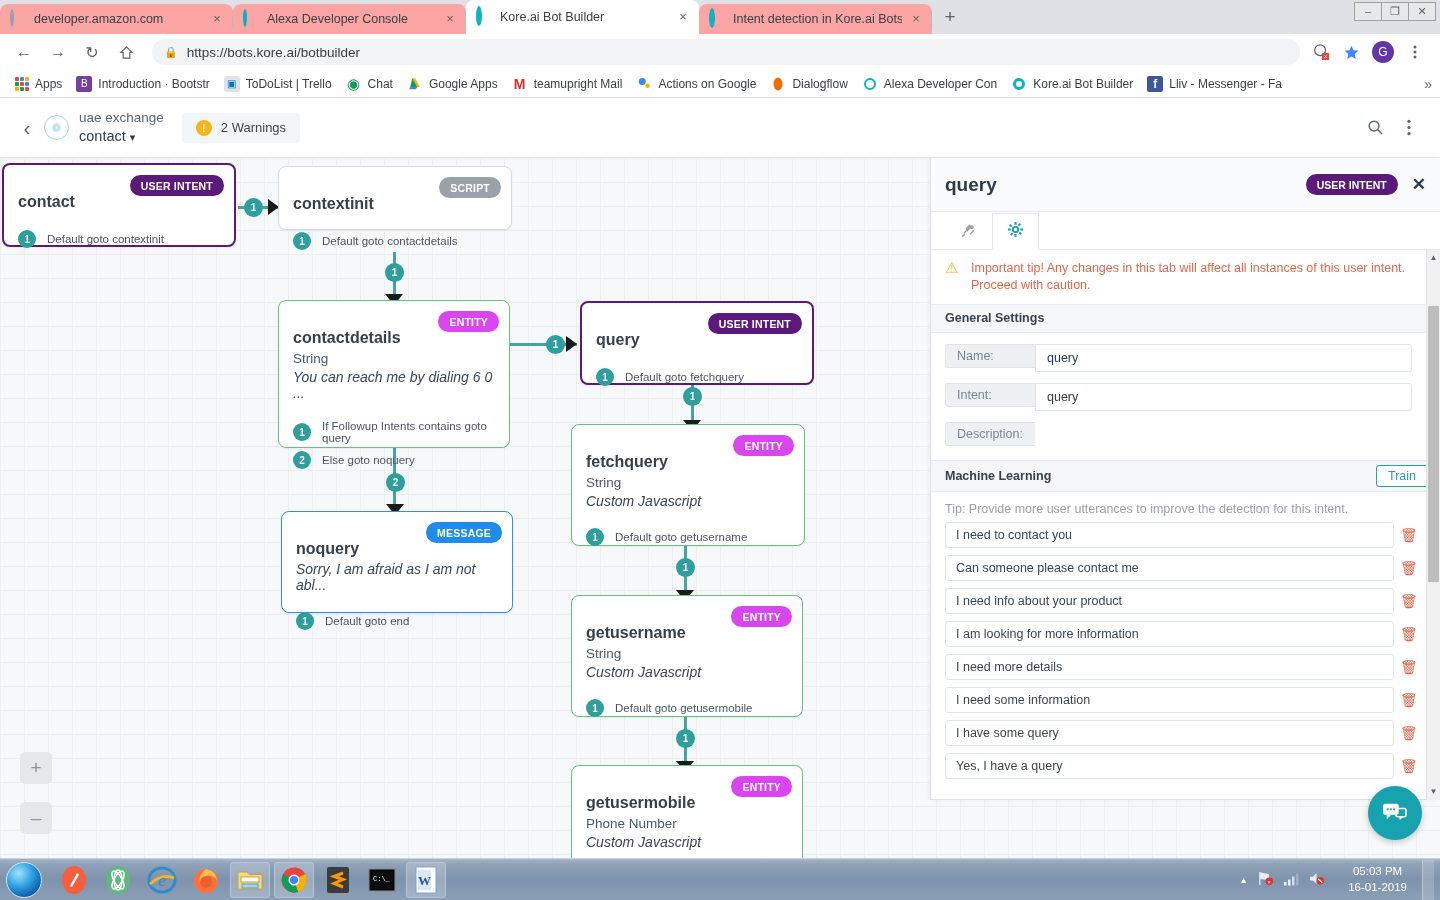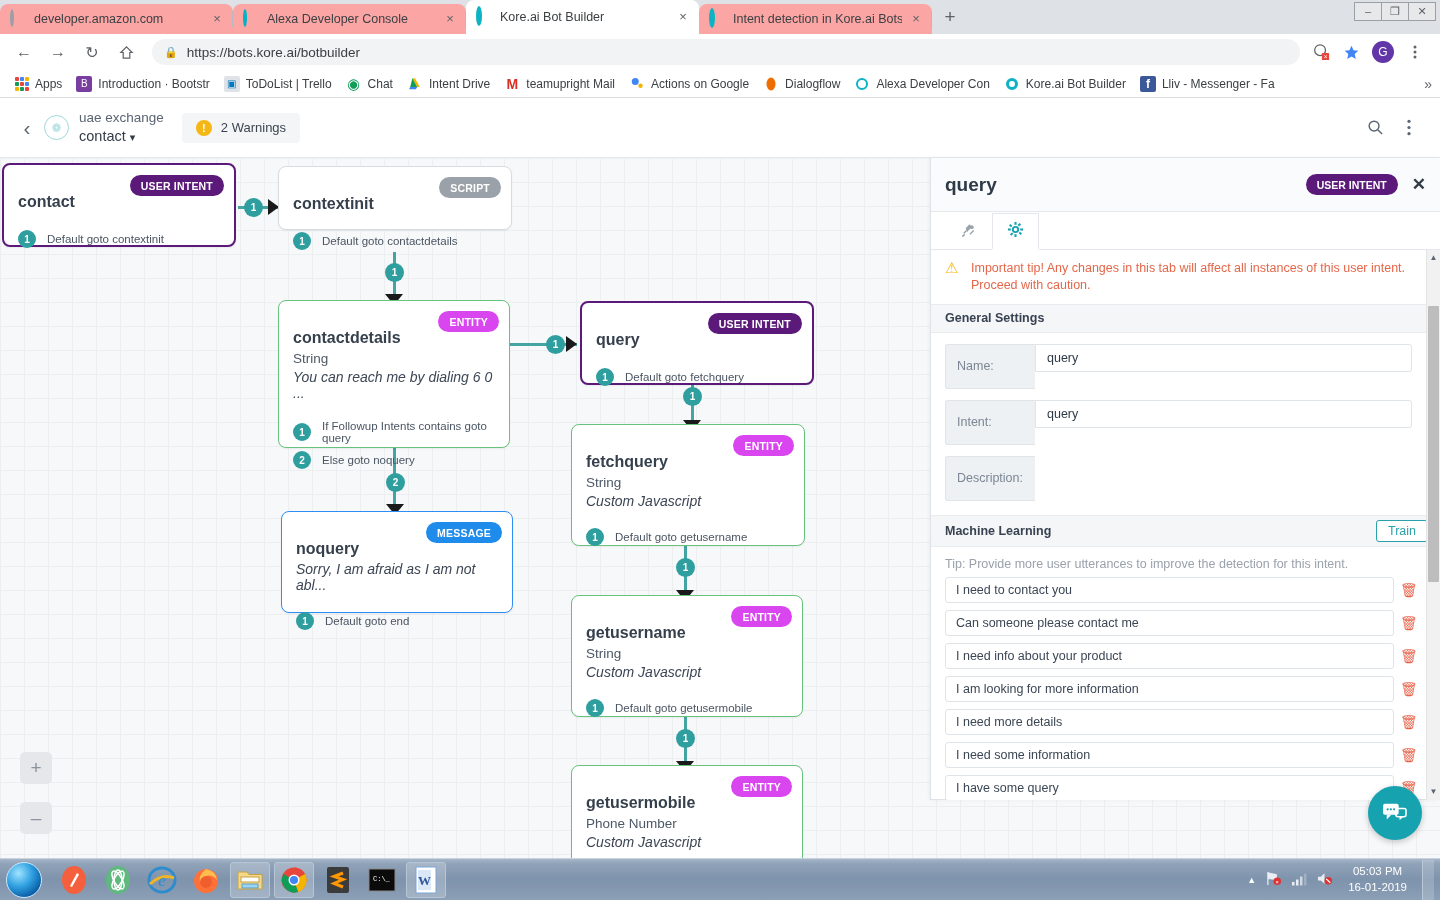--- a/index.html
+++ b/index.html
@@ -234,21 +234,21 @@
   .section-head {
     background: #f4f6f8; border-top: 1px solid #e8ecef; border-bottom: 1px solid #e8ecef;
     height: 29px; display: flex; align-items: center; padding: 0 14px;
     font-size: 12.5px; color: #384250; font-weight: 600;
   }
   .frow { display: flex; margin: 11px 28px 0 14px; }
   .flabel {
     width: 90px; flex: 0 0 90px; background: #eef1f4; border: 1px solid #dfe4e9;
     border-right: none; border-radius: 3px 0 0 3px;
     font-size: 12.5px; color: #7b8694; display: flex; align-items: center; padding-left: 11px;
-    height: 45px;
+    height: 24px;
   }
   .finput {
     flex: 1 1 auto; height: 28px; border: 1px solid #dfe4e9; border-radius: 0 3px 3px 0;
     font-size: 12.5px; color: #2f3a47; display: flex; align-items: center; padding-left: 11px;
     background: #fff;
   }
   .finput.ph { color: #b9bfc7; }
   .ml-head {
     background: #f4f6f8; border-top: 1px solid #e8ecef; border-bottom: 1px solid #e8ecef;
     height: 32px; display: flex; align-items: center; padding: 0 12px 0 14px;
@@ -307,21 +307,21 @@
   .tb-items { display: flex; align-items: center; gap: 4px; margin-left: 8px; }
   .tb-ico {
     width: 40px; height: 36px; display: flex; align-items: center; justify-content: center;
     border-radius: 3px;
   }
   .tb-ico.boxed { border: 1px solid #b6c6d6; background: rgba(255,255,255,0.22); }
   .tray {
     margin-left: auto; display: flex; align-items: center; gap: 9px; padding-right: 6px;
     color: #fff; font-size: 11.5px;
   }
-  .tray-clock { text-align: center; line-height: 1.35; padding: 0 6px; }
+  .tray-clock { text-align: center; line-height: 1.35; padding: 0 6px; margin-left: 8px; }
   .showdesk { width: 12px; height: 40px; background: rgba(255,255,255,.18); border-left: 1px solid #b9c8d8; }
 
   .sq { display:block; }
 </style>
 </head>
 <body>
 
 <div id="app">
 
   <div class="tabstrip">
@@ -418,21 +418,21 @@
       <span>Chat</span>
     </div>
     <div class="bm">
       <span class="bmico" style="background:transparent">
         <svg width="14" height="13" viewBox="0 0 16 14">
             <polygon points="8,1 13.5,11 10.5,11 5,1" fill="#f4b400"></polygon>
             <polygon points="5,1 10.5,11 2.5,11" fill="#0f9d58"></polygon>
             <polygon points="2.5,11 10.5,11 9,13.5 1.2,13.5" fill="#4285f4"></polygon>
           </svg>
       </span>
-      <span>Intent Drive</span>
+      <span>Google Apps</span>
     </div>
     <div class="bm">
       <span class="bmico" style="background:transparent;color:#d93025;font-size:14px;font-weight:bold">M</span>
       <span>teamupright Mail</span>
     </div>
     <div class="bm">
       <span class="bmico" style="background:transparent">
         <svg width="14" height="14" viewBox="0 0 16 16">
             <circle cx="6" cy="5" r="4" fill="#4285f4"></circle>
             <circle cx="12" cy="10" r="2.5" fill="#f4b400"></circle>

